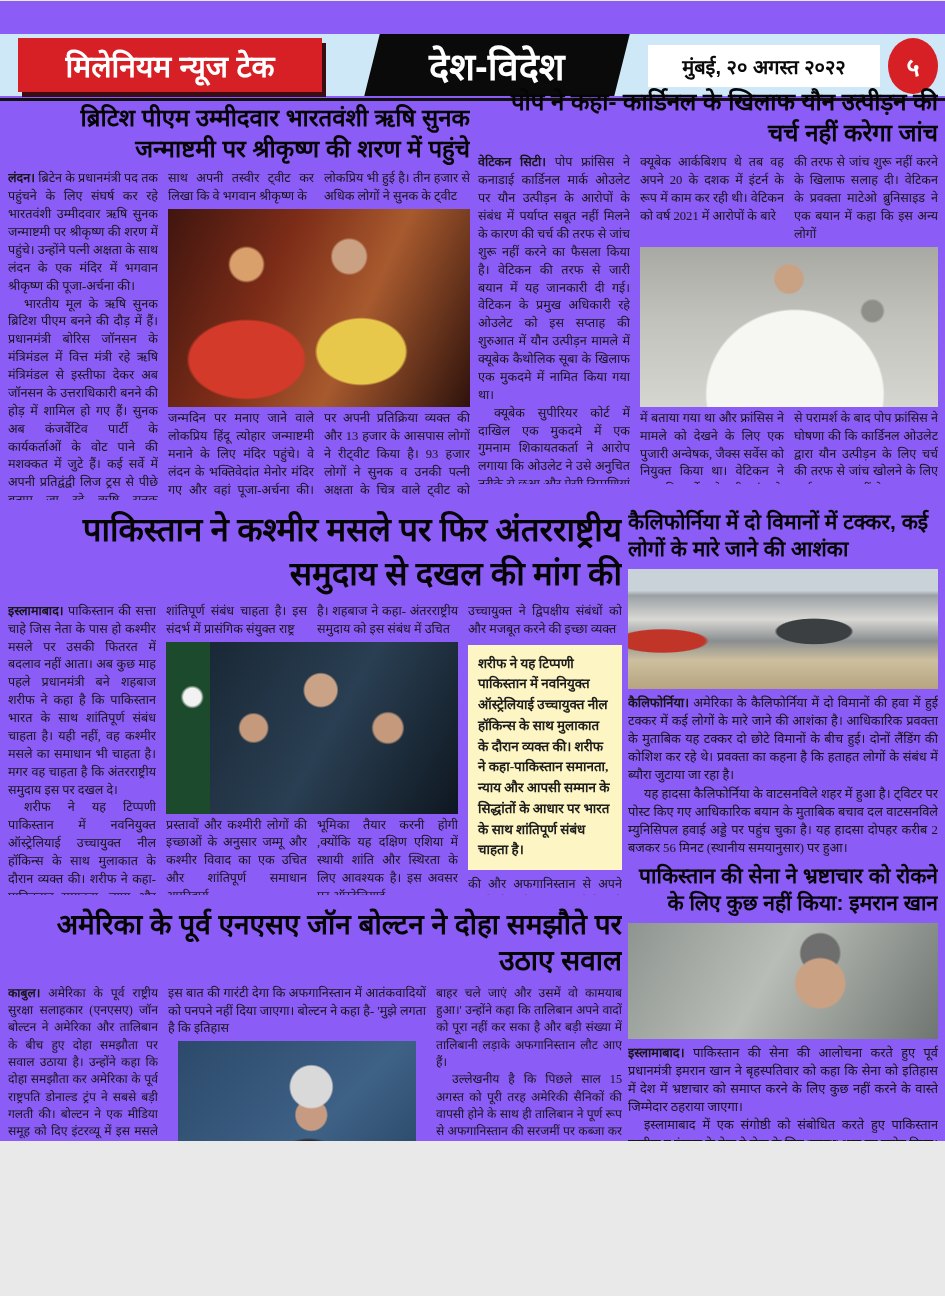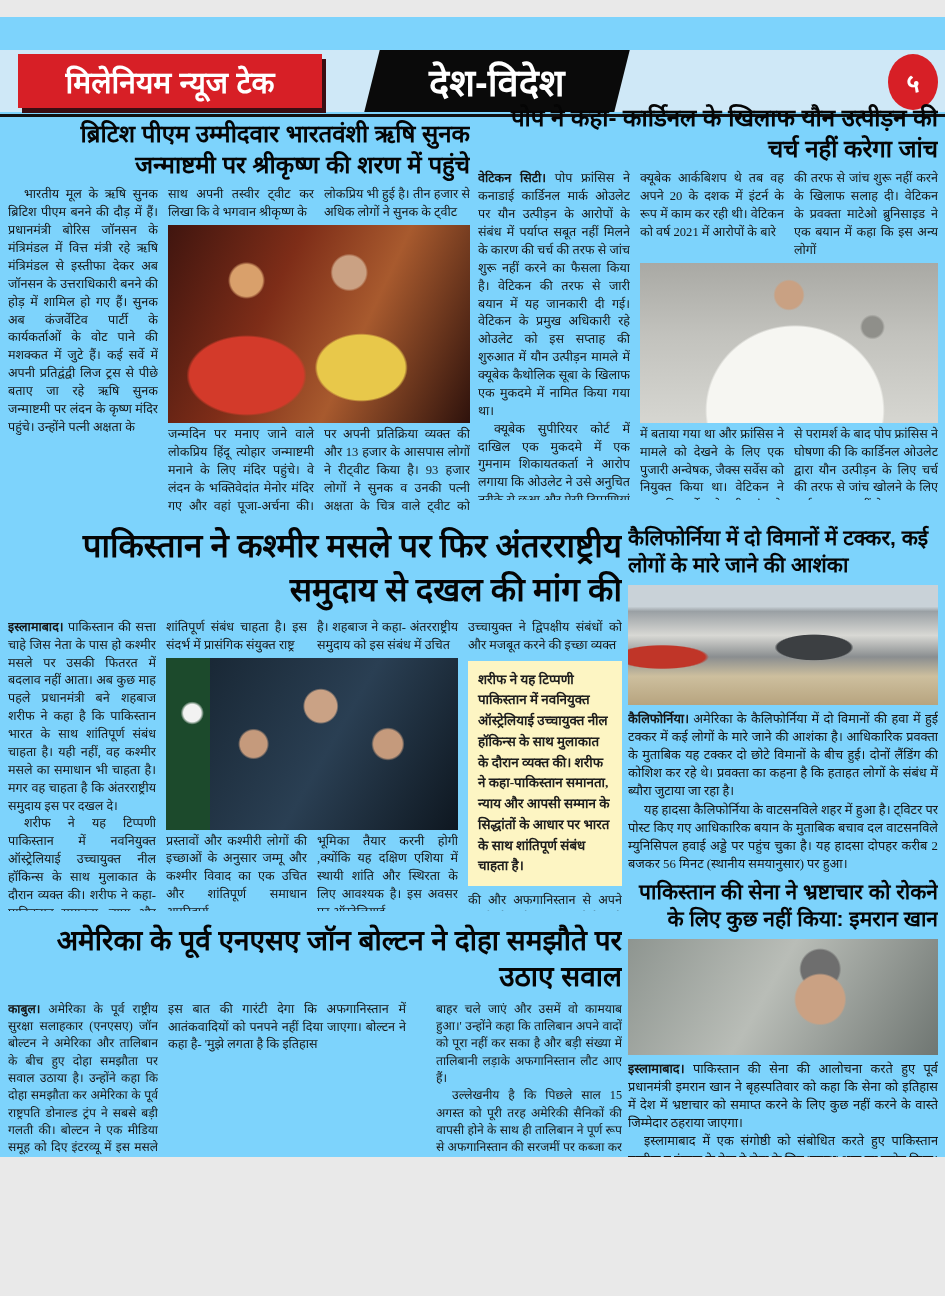--- a/index.html
+++ b/index.html
@@ -1,17 +1,17 @@
 <!DOCTYPE html>
 <html lang="hi"><head>
 <meta charset="utf-8">
 <style>
   html,body{margin:0;padding:0;background:#e9e9e9;}
   .page{
-    position:relative;width:945px;height:1140px;margin:17px auto;background:#7dd3fc;
+    position:relative;width:945px;height:1140px;margin:1px auto;background:#8b5cf6;
     font-family:"Liberation Sans","DejaVu Sans",sans-serif;color:#111;overflow:hidden;
   }
   
   .mast-band{position:absolute;left:0;top:33px;width:945px;height:62px;background:#cfe8f7;}
   .paper-box{
     position:absolute;left:18px;top:37px;width:304px;height:54px;background:#d71f26;
     box-shadow:4px 5px 0 #3a0d12;display:flex;align-items:center;justify-content:center;
   }
   .paper-box span{color:#fff;font-weight:bold;font-size:30px;letter-spacing:0;}
   .section-skew{
@@ -90,29 +90,33 @@
 
 <div class="page">
 
   <div class="mast-band"></div>
   <div class="paper-box">
     <span>मिलेनियम न्यूज टेक</span>
   </div>
   <div class="section-skew">
     <span>देश-विदेश</span>
   </div>
+  <div class="date-box">
+    <span>मुंबई, २० अगस्त २०२२</span>
+  </div>
   <div class="page-badge">
     <span>५</span>
   </div>
   <div class="mast-rule"></div>
 
   <section class="article" style="left:8px;top:102px;width:462px;height:403px;">
     <h2 class="hl sans" style="font-size:24px;">ब्रिटिश पीएम उम्मीदवार भारतवंशी ऋषि सुनक जन्माष्टमी पर श्रीकृष्ण की शरण में पहुंचे</h2>
     <div class="cols" style="height:330px;">
       <div class="bodytxt" style="width:150px;flex:none;overflow:hidden;">
+        <p><span class="lead">लंदन।</span> <span>ब्रिटेन के प्रधानमंत्री पद तक पहुंचने के लिए संघर्ष कर रहे भारतवंशी उम्मीदवार ऋषि सुनक जन्माष्टमी पर श्रीकृष्ण की शरण में पहुंचे। उन्होंने पत्नी अक्षता के साथ लंदन के एक मंदिर में भगवान श्रीकृष्ण की पूजा-अर्चना की।</span></p>
         <p class="indent">भारतीय मूल के ऋषि सुनक ब्रिटिश पीएम बनने की दौड़ में हैं। प्रधानमंत्री बोरिस जॉनसन के मंत्रिमंडल में वित्त मंत्री रहे ऋषि मंत्रिमंडल से इस्तीफा देकर अब जॉनसन के उत्तराधिकारी बनने की होड़ में शामिल हो गए हैं। सुनक अब कंजर्वेटिव पार्टी के कार्यकर्ताओं के वोट पाने की मशक्कत में जुटे हैं। कई सर्वे में अपनी प्रतिद्वंद्वी लिज ट्रस से पीछे बताए जा रहे ऋषि सुनक जन्माष्टमी पर लंदन के कृष्ण मंदिर पहुंचे। उन्होंने पत्नी अक्षता के</p>
       </div>
       <div style="flex:1;display:flex;flex-direction:column;">
         <div class="cols" style="gap:10px;">
           <p class="bodytxt" style="flex:1;margin:0;">साथ अपनी तस्वीर ट्वीट कर लिखा कि वे भगवान श्रीकृष्ण के</p>
           <p class="bodytxt" style="flex:1;margin:0;">लोकप्रिय भी हुई है। तीन हजार से अधिक लोगों ने सुनक के ट्वीट</p>
         </div>
         <div class="photo photo-sunak" style="margin:3px 0;"></div>
         <div class="cols" style="gap:10px;flex:1;overflow:hidden;">
           <p class="bodytxt" style="flex:1;margin:0;">जन्मदिन पर मनाए जाने वाले लोकप्रिय हिंदू त्योहार जन्माष्टमी मनाने के लिए मंदिर पहुंचे। वे लंदन के भक्तिवेदांत मेनोर मंदिर गए और वहां पूजा-अर्चना की। ऋषि सुनक की यह तस्वीर खासी</p>
@@ -178,21 +182,21 @@
     </div>
   </section>
 
   <section class="article" style="left:8px;top:906px;width:614px;height:348px;">
     <h2 class="hl sans" style="font-size:28px;">अमेरिका के पूर्व एनएसए जॉन बोल्टन ने दोहा समझौते पर उठाए सवाल</h2>
     <div class="cols" style="height:250px;">
       <div class="bodytxt" style="width:150px;flex:none;overflow:hidden;font-size:12.2px;">
         <p><span class="lead">काबुल।</span> <span>अमेरिका के पूर्व राष्ट्रीय सुरक्षा सलाहकार (एनएसए) जॉन बोल्टन ने अमेरिका और तालिबान के बीच हुए दोहा समझौता पर सवाल उठाया है। उन्होंने कहा कि दोहा समझौता कर अमेरिका के पूर्व राष्ट्रपति डोनाल्ड ट्रंप ने सबसे बड़ी गलती की। बोल्टन ने एक मीडिया समूह को दिए इंटरव्यू में इस मसले पर बेबाकी से टिप्पणी की है।</span></p>
         <p class="indent">पूर्व एनएसए ने कहा कि तालिबान ने अफगानिस्तान के लोगों के प्रति अपनी प्रतिबद्धता को पूरा नहीं किया और बड़े पैमाने पर विदेशी लड़ाके अफगानिस्तान आए हैं। उल्लेखनीय है कि अमेरिका और तालिबान ने फरवरी 2020 में ट्रंप की अध्यक्षता में शांति समझौते पर हस्ताक्षर किए थे। इस समझौते में तय हुआ था कि अफगानिस्तान में तैनात सभी अमेरिकी सैनिकों की वापसी होगी और तालिबान हिंसा पर रोक लगाएगा। तालिबान</p>
       </div>
-      <div style="width:258px;flex:none;display:flex;">
+      <div style="width:258px;flex:none;display:flex;flex-direction:column;">
         <p class="bodytxt" style="margin:0;">इस बात की गारंटी देगा कि अफगानिस्तान में आतंकवादियों को पनपने नहीं दिया जाएगा। बोल्टन ने कहा है- 'मुझे लगता है कि इतिहास</p>
         <div class="photo photo-bolton" style="margin:3px 10px;width:auto;"></div>
         <p class="bodytxt" style="margin:0;flex:1;overflow:hidden;">ने इसे साबित कर दिया कि यह एक गलत समझौता था। तालिबान चाहता था कि अमेरिका और नाटो, अफगानिस्तान छोड़कर</p>
       </div>
       <div class="bodytxt" style="flex:1;overflow:hidden;font-size:12.2px;">
         <p>बाहर चले जाएं और उसमें वो कामयाब हुआ।' उन्होंने कहा कि तालिबान अपने वादों को पूरा नहीं कर सका है और बड़ी संख्या में तालिबानी लड़ाके अफगानिस्तान लौट आए हैं।</p>
         <p class="indent">उल्लेखनीय है कि पिछले साल 15 अगस्त को पूरी तरह अमेरिकी सैनिकों की वापसी होने के साथ ही तालिबान ने पूर्ण रूप से अफगानिस्तान की सरजमीं पर कब्जा कर लिया। इसके बाद से तालिबान ने अफगानिस्तान में मनमाने तरीके से शासन करना शुरू कर दिया है। तालिबना ने अफगानिस्तान में कई तरह की अनैतिक बंदिशें लगाई हैं। अफगानिस्तान में तैनात अमेरिका के पूर्व राजदूत जाल्मय खलीलजाद पर निशाना साधते हुए बोल्टन ने कहा कि अफगानिस्तान में शांति कायम करने के लिए अमेरिका के पूर्व राजदूत ने कोई योगदान नहीं दिया। वो पूर्व राष्ट्रपति के इशारों पर काम कर रहे थे।</p>
       </div>
     </div>
   </section>

